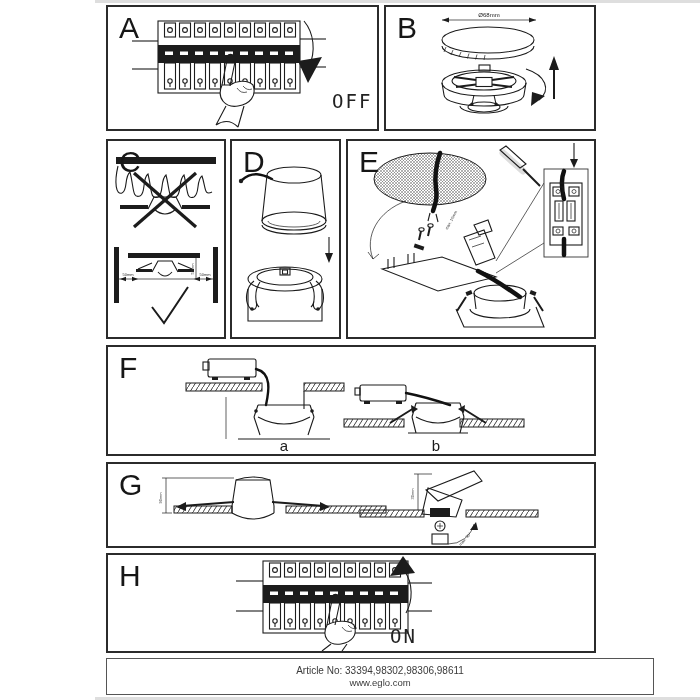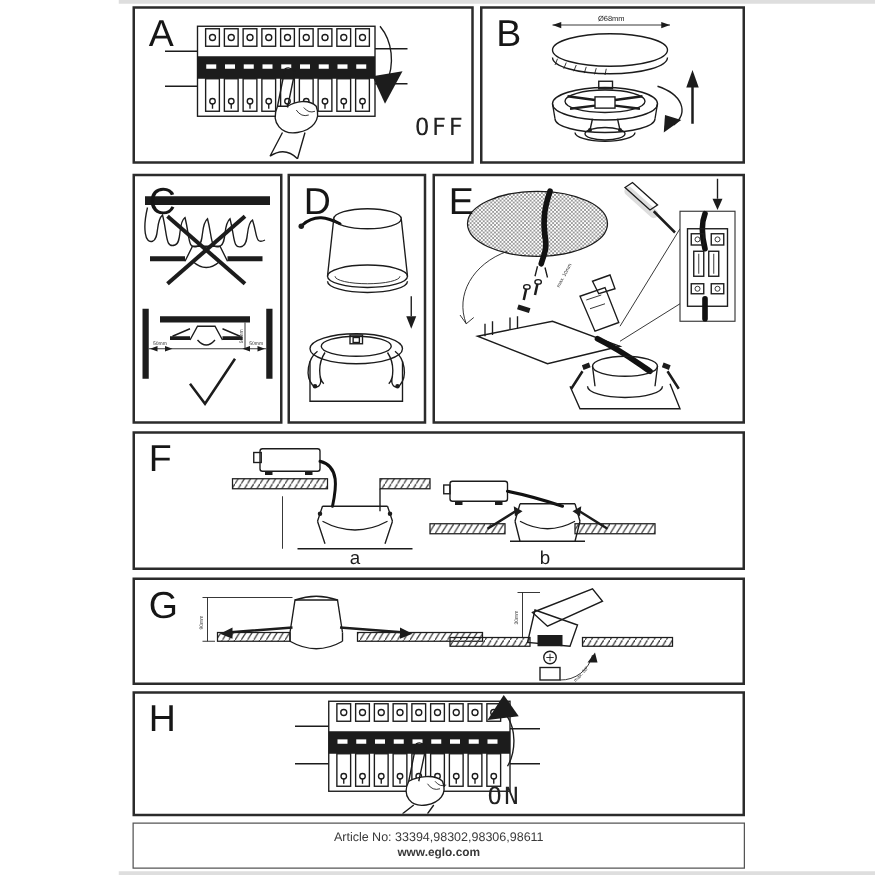--- a/index.html
+++ b/index.html
@@ -6,21 +6,21 @@
             font-family:"Liberation Sans",sans-serif;}
   .sheet{position:relative;width:700px;height:700px;background:#fff;}
   .scanband{position:absolute;background:#dedede;}
   .panel{position:absolute;border:2px solid #2b2b2b;background:#fff;box-sizing:border-box;}
   .panel svg{position:absolute;left:0;top:0;width:100%;height:100%;display:block;}
   .letter{position:absolute;left:11px;top:4px;font-size:30px;color:#161616;z-index:3;
           font-family:"Liberation Sans",sans-serif;}
   .footerbox{position:absolute;border:1px solid #555;background:#fff;box-sizing:border-box;
              display:flex;flex-direction:column;align-items:center;justify-content:center;}
   .footerbox .l1{font-size:10px;color:#3a3a3a;line-height:13px;}
-  .footerbox .l2{font-size:9.5px;color:#3a3a3a;line-height:12px;font-weight:bold;}
+  .footerbox .l2{font-size:9.5px;color:#3a3a3a;line-height:12px;}
   
   .ln{stroke:#1c1c1c;fill:none;stroke-width:1.1;}
   .ln2{stroke:#1c1c1c;fill:none;stroke-width:2;}
   .ln3{stroke:#1c1c1c;fill:none;stroke-width:3.2;}
   .thin{stroke:#1c1c1c;fill:none;stroke-width:.7;}
   .cable{stroke:#111;fill:none;stroke-width:4.5;stroke-linecap:round;}
   .cable2{stroke:#111;fill:none;stroke-width:2.4;stroke-linecap:round;}
   .fillink{fill:#1c1c1c;stroke:none;}
   .whitefill{fill:#ffffff;}
   text.micro{font-family:"Liberation Sans",sans-serif;font-size:4px;fill:#333;}
@@ -470,18 +470,18 @@
         <path d="M223,89 L214,96 M239,89 L234,96" class="ln"></path>
       </g>
       <g>
         <path d="M298,58 C305,46 305,28 297,17" class="ln"></path>
         <polygon points="282,21 295,1 307,18" class="fillink"></polygon>
       </g>
       <text x="282" y="88" class="switch">ON</text>
     </svg>
   </div>
 
-  <div class="footerbox" style="left:106px;top:658px;width:490px;height:37px;">
+  <div class="footerbox" style="left:106px;top:658px;width:548px;height:37px;">
     <div class="l1">Article No: 33394,98302,98306,98611</div>
     <div class="l2">www.eglo.com</div>
   </div>
 
 </div>
 
 </body></html>

